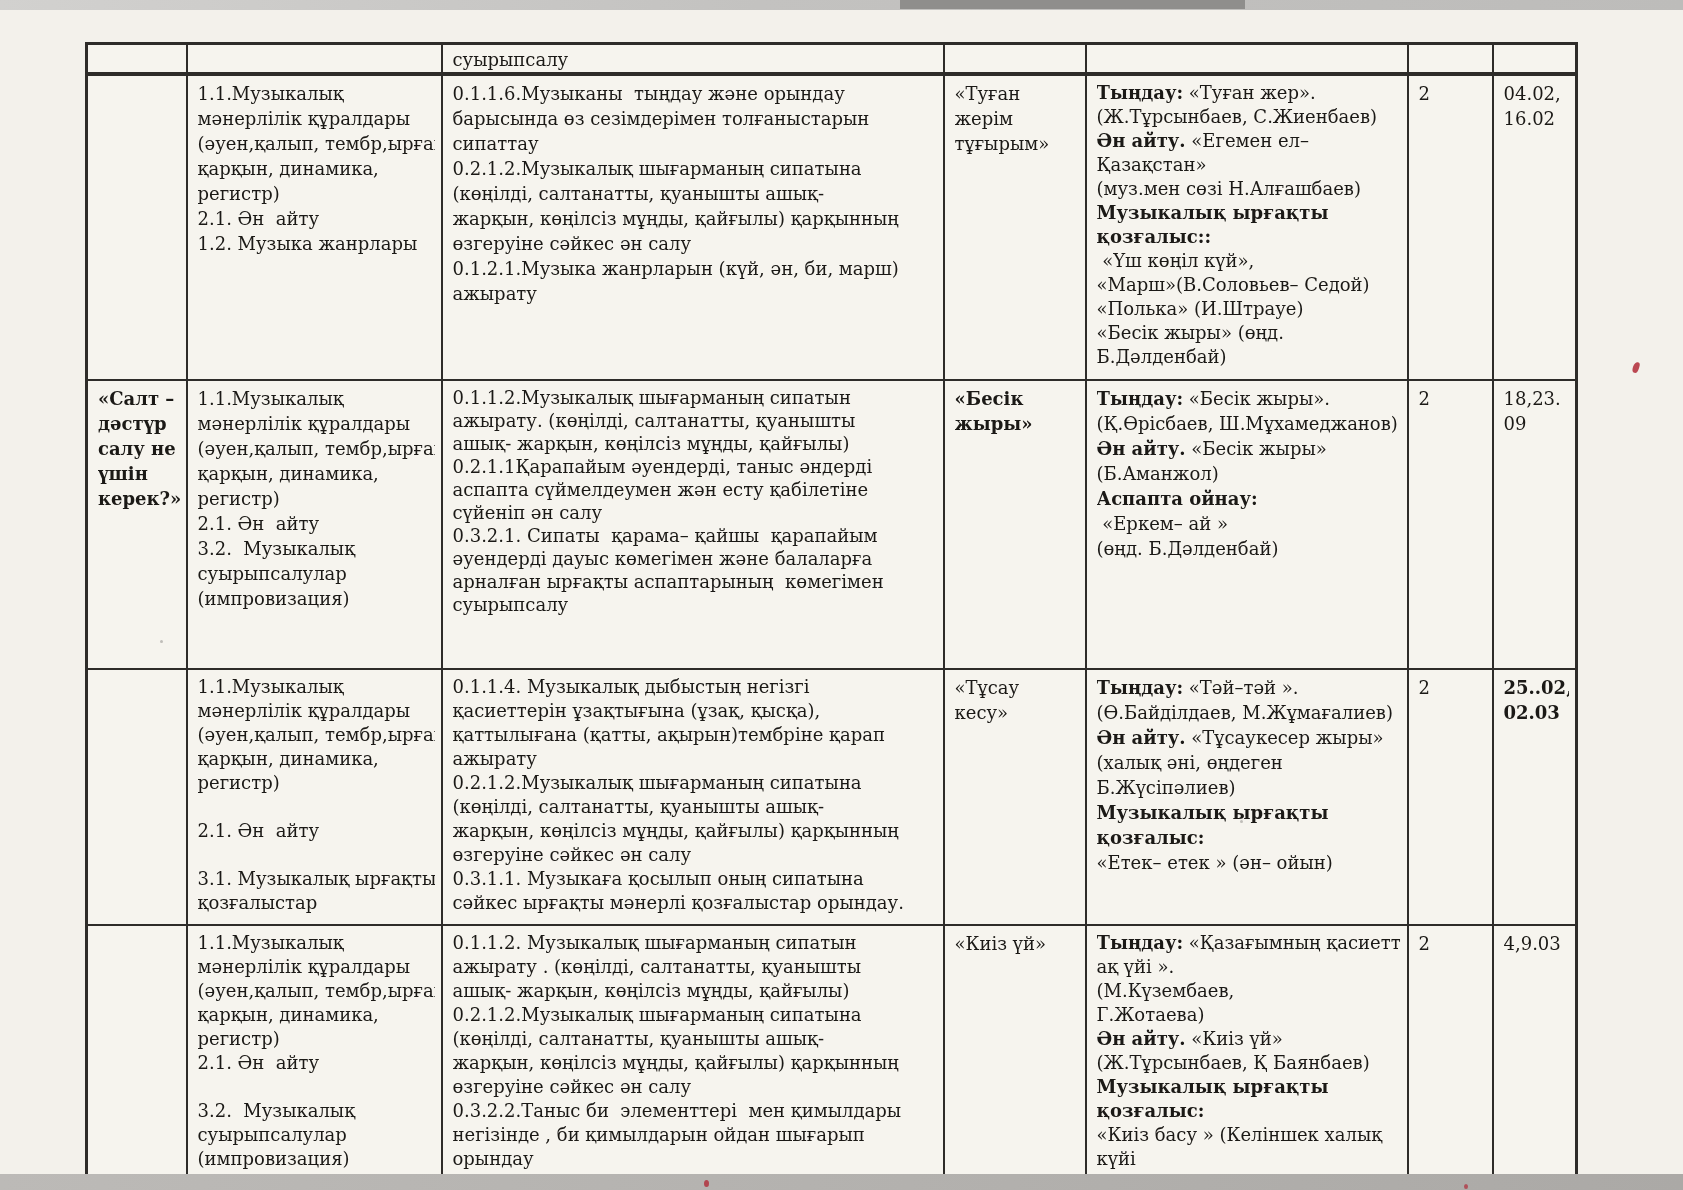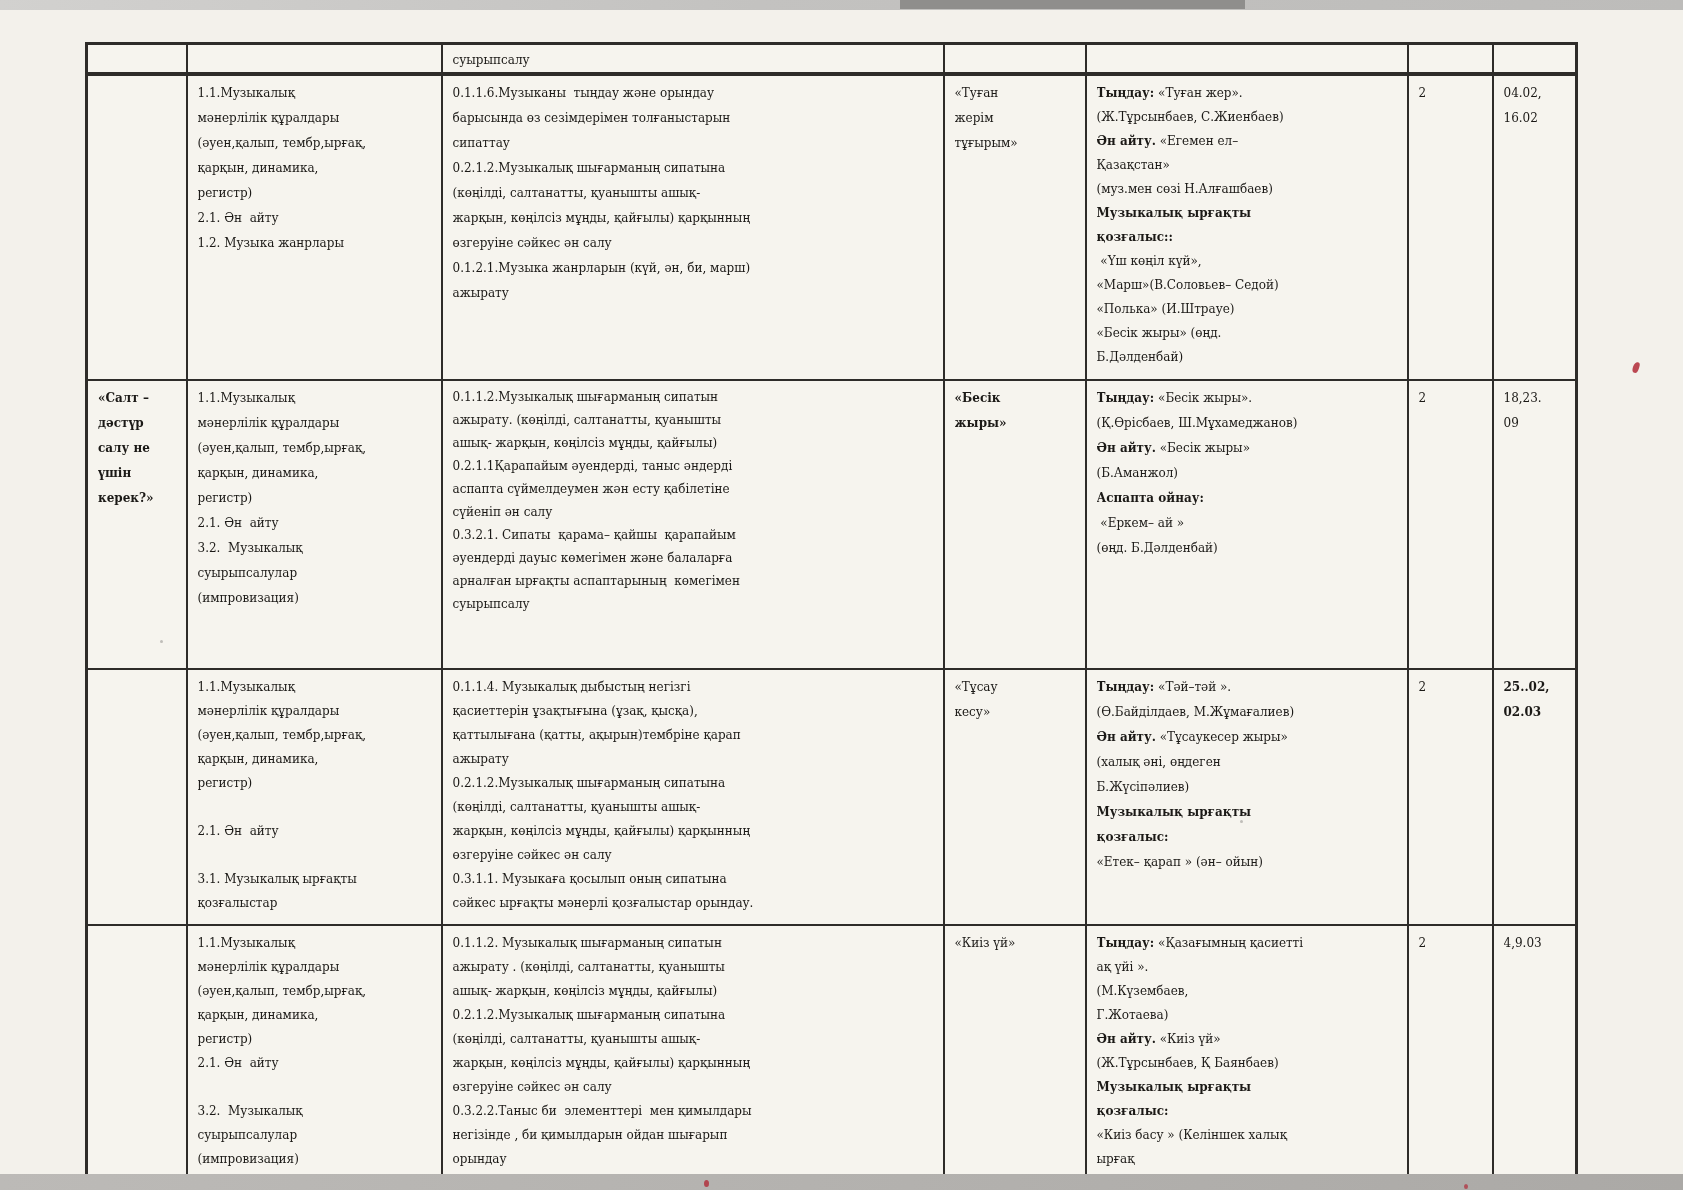--- a/index.html
+++ b/index.html
@@ -35,21 +35,21 @@
   table.plan{
     position:absolute;left:85px;top:42px;width:1490px;
     border-collapse:collapse;table-layout:fixed;
     background:var(--cellbg);
   }
   table.plan td{
     border:2px solid var(--line);
     vertical-align:top;
     padding:5px 6px 2px 10px;
     overflow:hidden;
-    font-size:12px;
+    font-size:18px;
   }
   table.plan{border:3px solid var(--line);}
   tr.r0 td{border-bottom-width:4px;}
   tr.r0{height:30px;} tr.r1{height:306px;} tr.r2{height:289px;}
   tr.r3{height:256px;} tr.r4{height:257px;}
   td.col-theme{font-weight:bold;}
   .line{white-space:pre;overflow:hidden;}
   .b{font-weight:bold;}
   .cell{height:100%;overflow:hidden;}
 </style>
@@ -265,21 +265,21 @@
           </td>
           <td class="col-activities">
             <div class="cell" style="line-height: 25px;">
               <div class="line"><span class="b">Тыңдау:</span><span> «Тәй–тәй ».</span></div>
               <div class="line"><span>(Ө.Байділдаев, М.Жұмағалиев)</span></div>
               <div class="line"><span class="b">Ән айту.</span><span> «Тұсаукесер жыры»</span></div>
               <div class="line"><span>(халық әні, өңдеген</span></div>
               <div class="line"><span>Б.Жүсіпәлиев)</span></div>
               <div class="line"><span class="b">Музыкалық ырғақты</span></div>
               <div class="line"><span class="b">қозғалыс:</span></div>
-              <div class="line"><span>«Етек– қарап » (ән– ойын)</span></div>
+              <div class="line"><span>«Етек– етек » (ән– ойын)</span></div>
             </div>
           </td>
           <td class="col-hours">
             <div class="cell" style="line-height: 25px;">
               <div class="line">2</div>
             </div>
           </td>
           <td class="col-dates">
             <div class="cell" style="line-height: 25px; font-weight: bold;">
               <div class="line">25..02,</div>
@@ -328,21 +328,21 @@
             <div class="cell" style="line-height: 24px;">
               <div class="line"><span class="b">Тыңдау:</span><span> «Қазағымның қасиетті</span></div>
               <div class="line"><span>ақ үйі ».</span></div>
               <div class="line"><span>(М.Күзембаев,</span></div>
               <div class="line"><span>Г.Жотаева)</span></div>
               <div class="line"><span class="b">Ән айту.</span><span> «Киіз үй»</span></div>
               <div class="line"><span>(Ж.Тұрсынбаев, Қ Баянбаев)</span></div>
               <div class="line"><span class="b">Музыкалық ырғақты</span></div>
               <div class="line"><span class="b">қозғалыс:</span></div>
               <div class="line"><span>«Киіз басу » (Келіншек халық</span></div>
-              <div class="line"><span>ырғақ</span></div>
+              <div class="line"><span>күйі</span></div>
             </div>
           </td>
           <td class="col-hours">
             <div class="cell" style="line-height: 25px;">
               <div class="line">2</div>
             </div>
           </td>
           <td class="col-dates">
             <div class="cell" style="line-height: 25px;">
               <div class="line">4,9.03</div>

